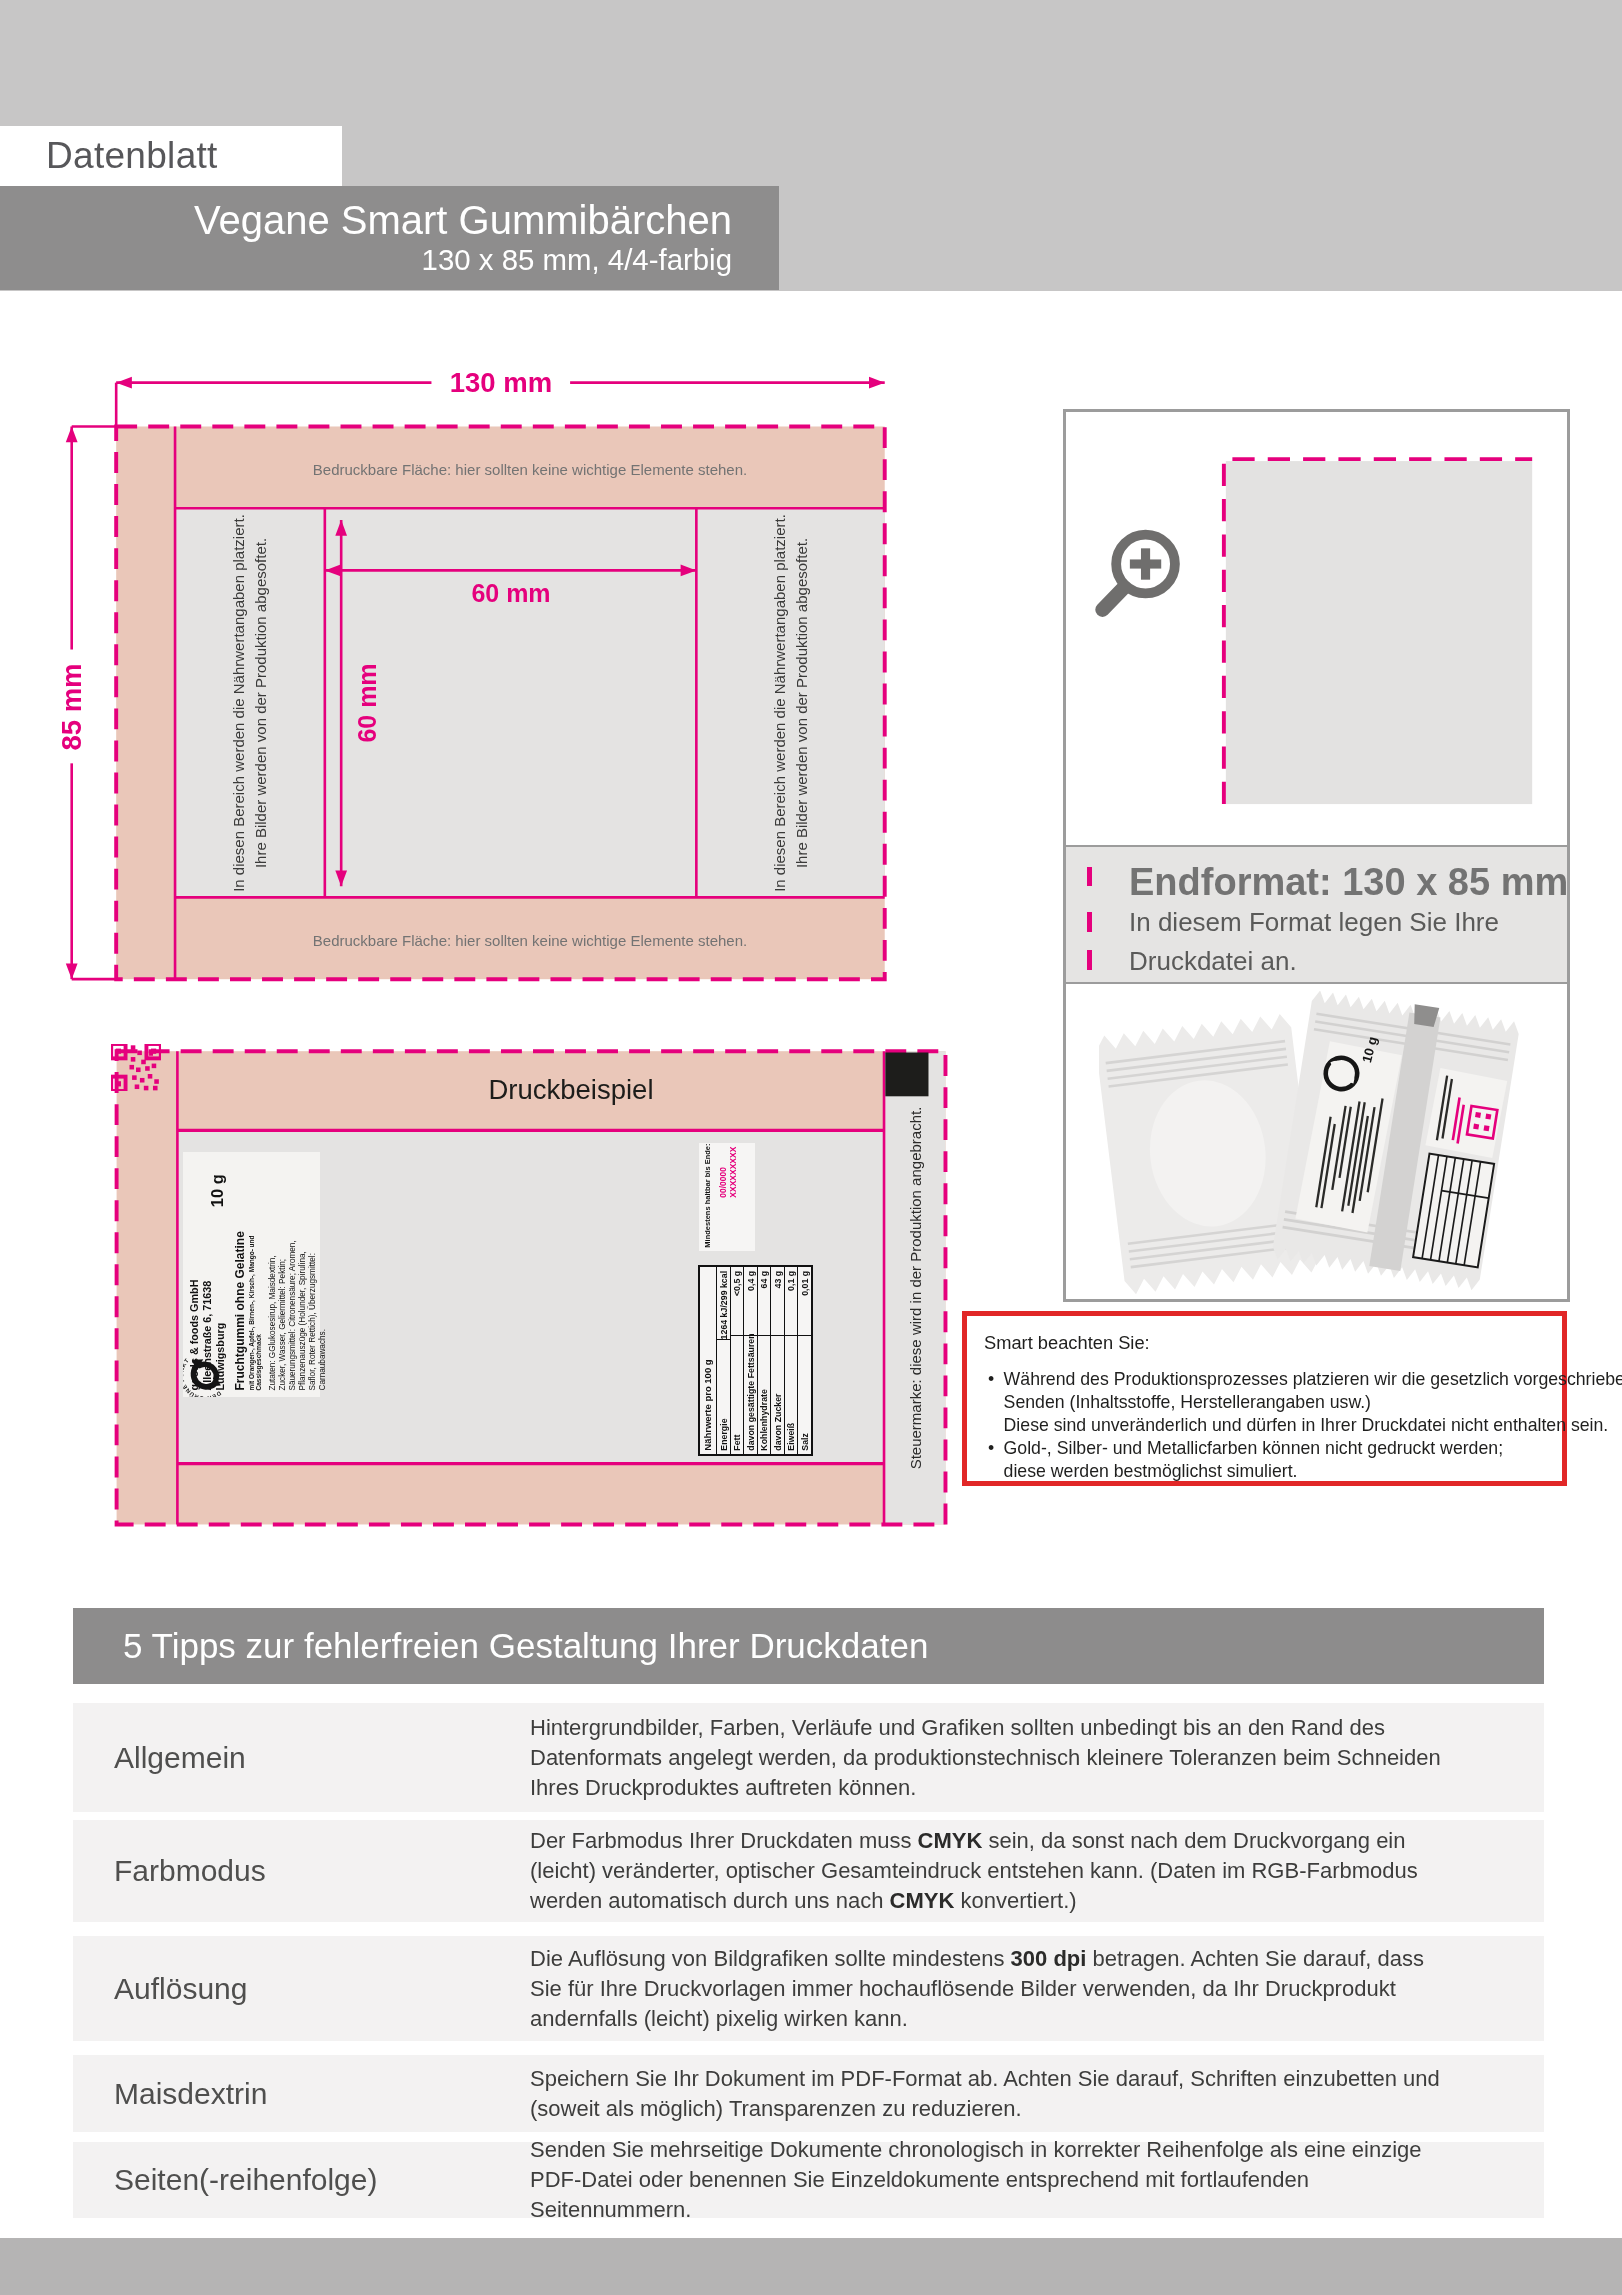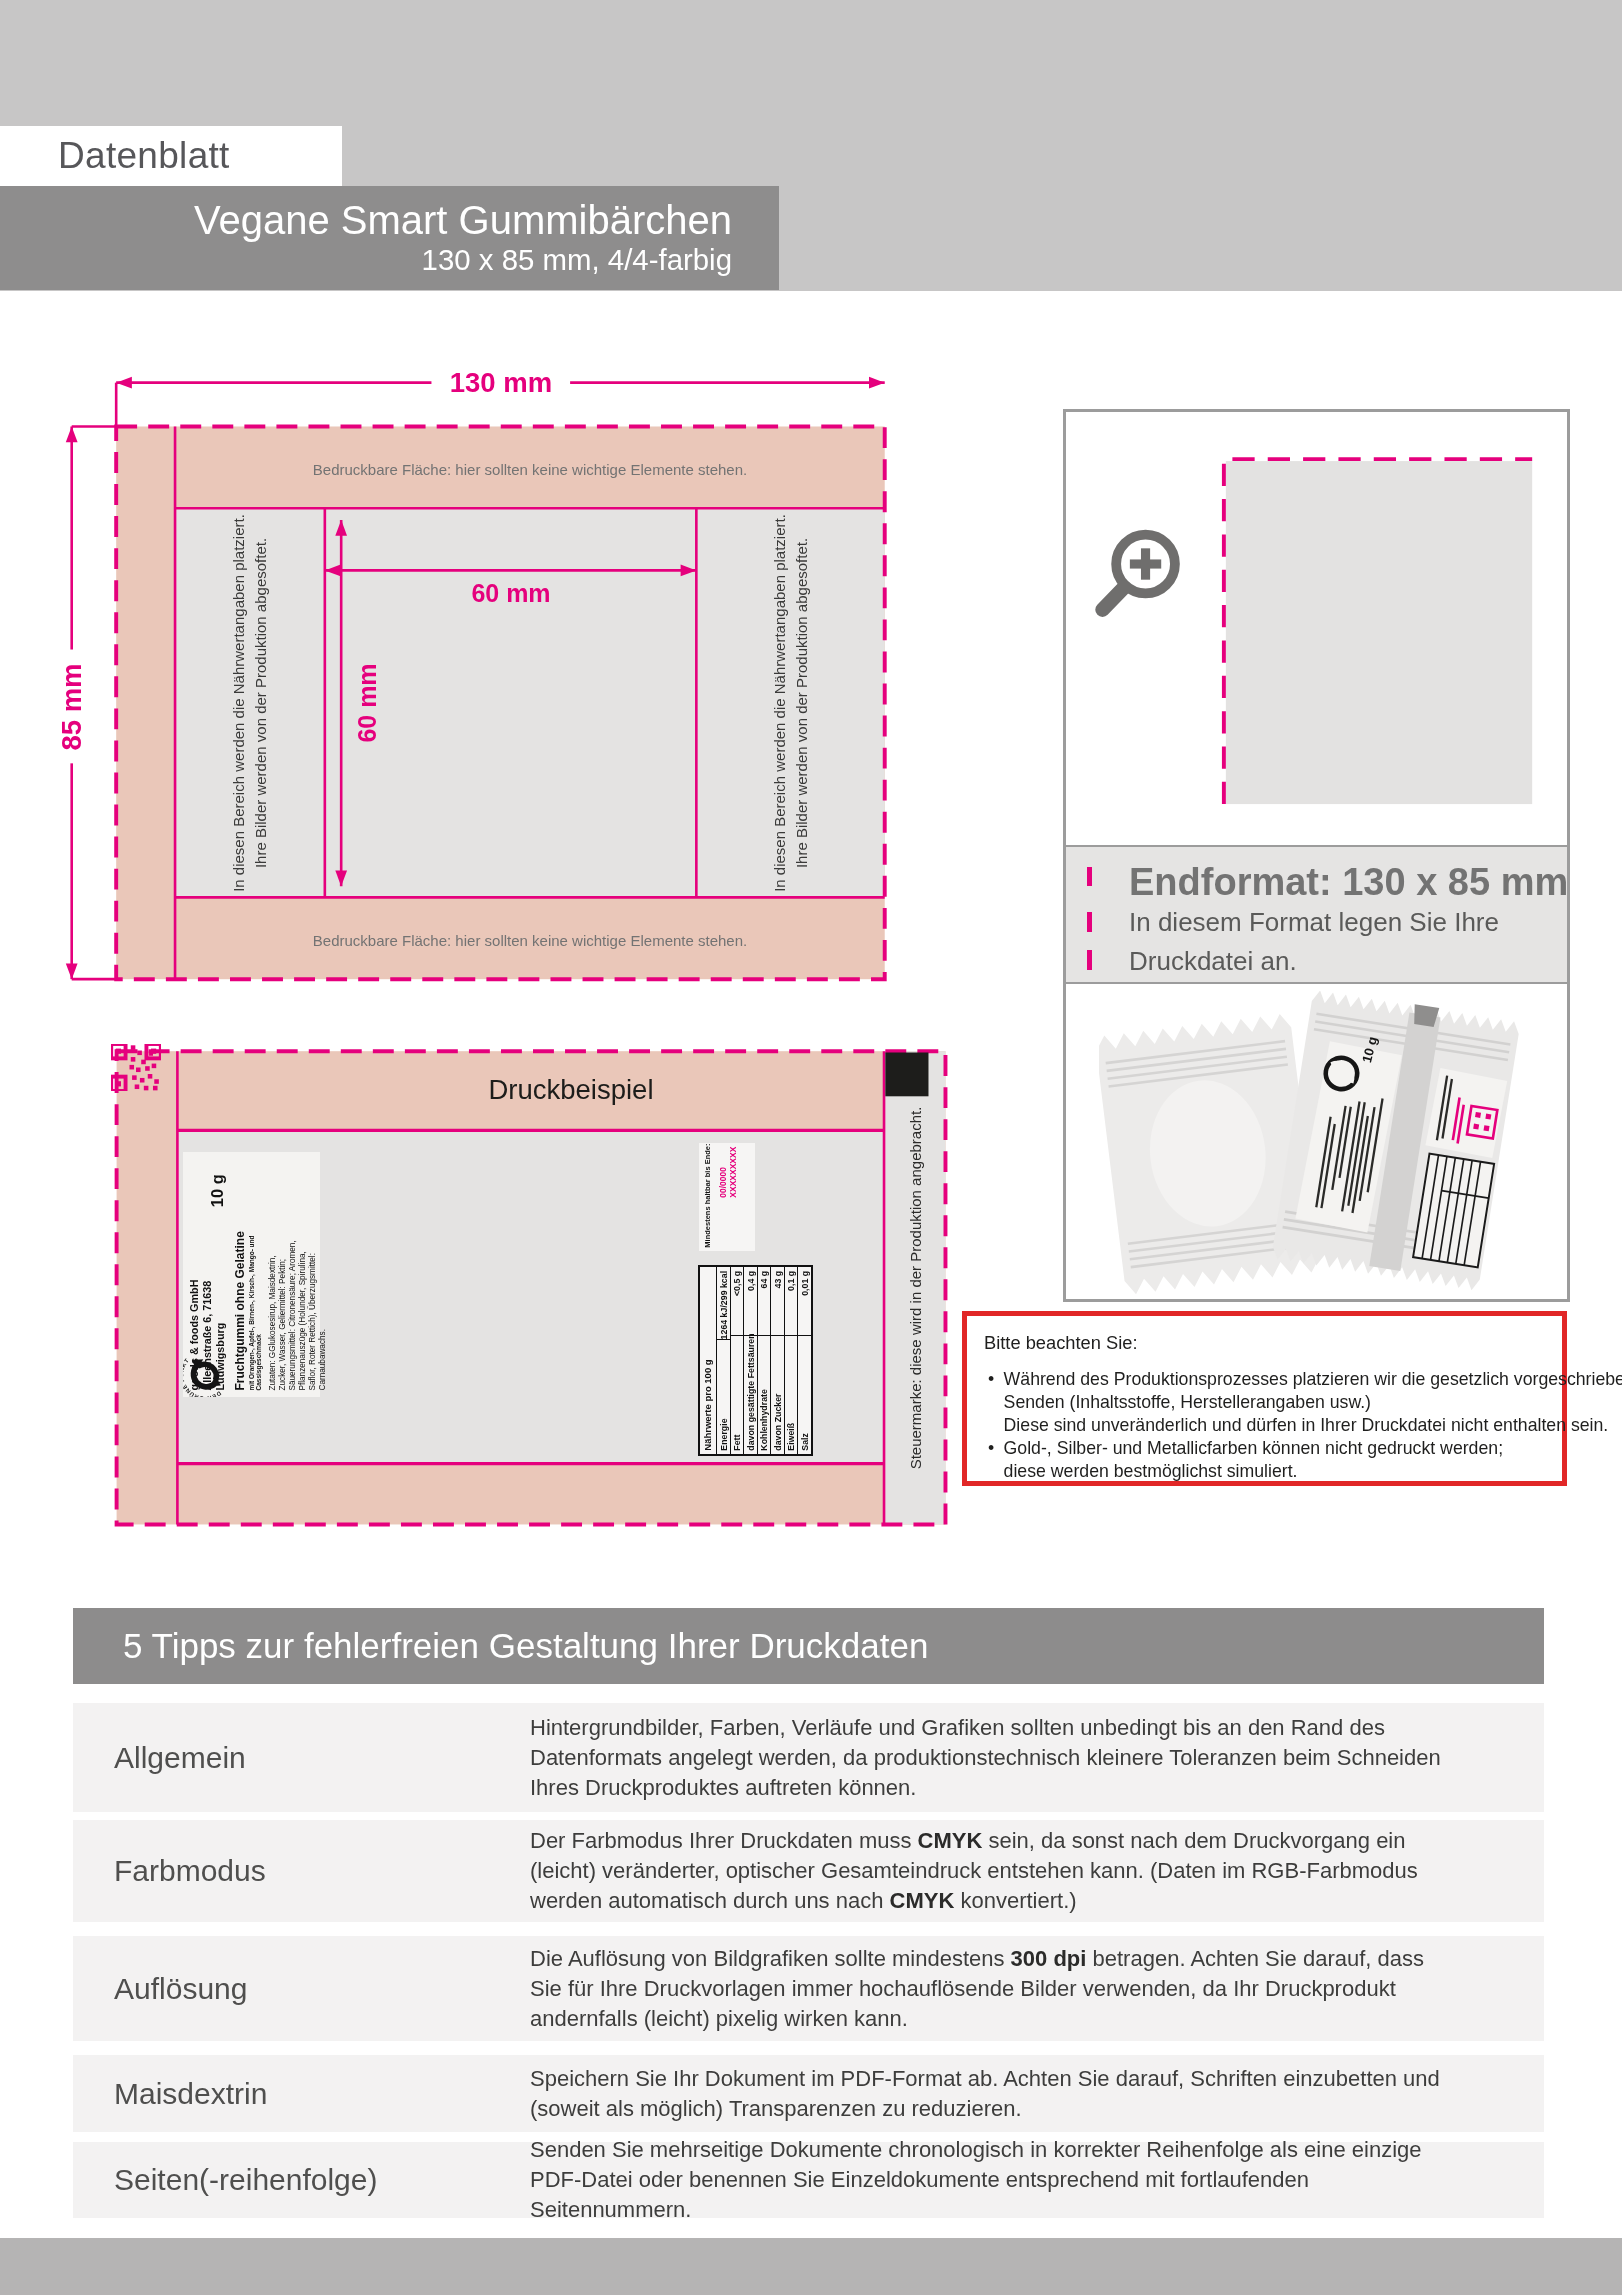--- a/index.html
+++ b/index.html
@@ -10,21 +10,21 @@
   }
   .abs{position:absolute;}
   .ctr{transform:translate(-50%,-50%);}
   .ctr-rot{transform:translate(-50%,-50%) rotate(-90deg);white-space:nowrap;}
   .rot90{transform:rotate(-90deg);transform-origin:0 0;}
 
   
   #top-bg{left:0;top:0;width:1623px;height:291px;background:#c7c6c6;}
   #datenblatt-box{left:0;top:126px;width:342px;height:60px;background:#ffffff;
      display:flex;align-items:center;}
-  #datenblatt-box span{padding-left:58px;font-size:37px;color:#57575a;letter-spacing:0.3px;}
+  #datenblatt-box span{padding-left:46px;font-size:37px;color:#57575a;letter-spacing:0.3px;}
   #title-band{left:0;top:186px;width:779px;height:104px;background:#8e8d8d;
      display:flex;flex-direction:column;justify-content:center;align-items:flex-end;
      padding-right:47px;box-sizing:border-box;color:#ffffff;}
   #title-band .t1{font-size:40px;line-height:43px;}
   #title-band .t2{font-size:29.4px;line-height:35px;}
 
   
   #fig-template{left:39px;top:363px;width:883px;height:628px;}
   #fig-template svg, #fig-druck svg{position:absolute;left:0;top:0;}
   .dim-label{color:#e5007d;font-weight:bold;font-size:27.5px;white-space:nowrap;}
@@ -350,21 +350,21 @@
           <line x1="280" y1="222" x2="280" y2="382"></line>
             <line x1="293" y1="222" x2="293" y2="382"></line>
           <line x1="241" y1="275" x2="314" y2="275"></line>
         </g>
       </g>
     </g>
   </svg>
 </div>
 
 <div class="abs" id="notice">
-  <div class="nt">Bitte beachten Sie:</div>
+  <div class="nt">Smart beachten Sie:</div>
   <div class="nl b">Während des Produktionsprozesses platzieren wir die gesetzlich vorgeschriebenen</div>
   <div class="nl">Senden (Inhaltsstoffe, Herstellerangaben usw.)</div>
   <div class="nl">Diese sind unveränderlich und dürfen in Ihrer Druckdatei nicht enthalten sein.</div>
   <div class="nl b">Gold-, Silber- und Metallicfarben können nicht gedruckt werden;</div>
   <div class="nl">diese werden bestmöglichst simuliert.</div>
 </div>
 
 <div class="abs" id="tips-heading">
   <span>5 Tipps zur fehlerfreien Gestaltung Ihrer Druckdaten</span>
 </div>

